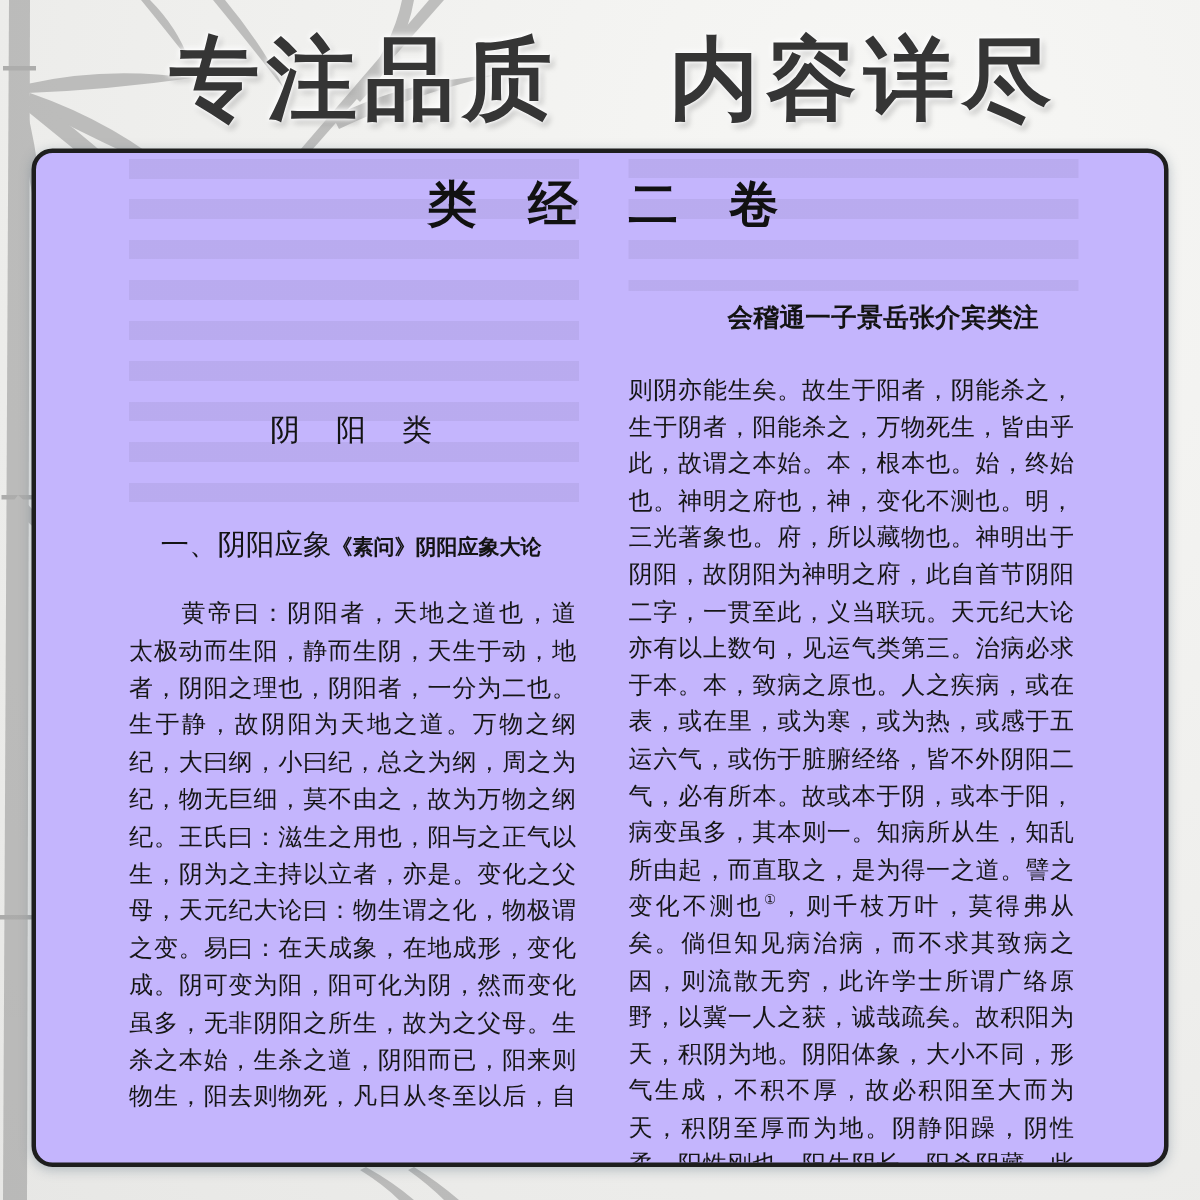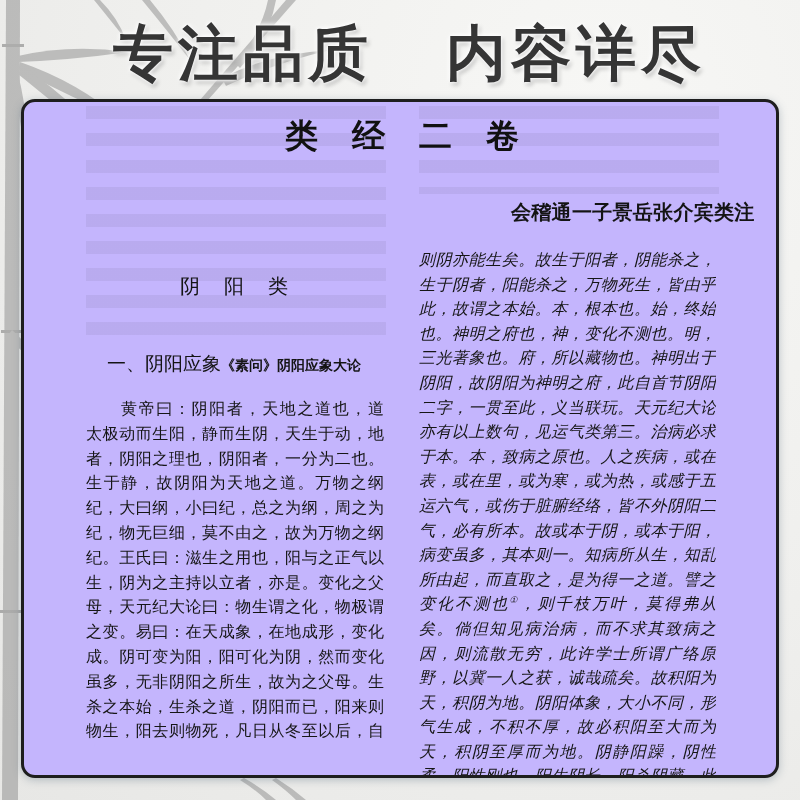--- a/index.html
+++ b/index.html
@@ -44,31 +44,31 @@
     font-weight: bold; letter-spacing: 34px; white-space: nowrap; color: #111;
   }
   .section-title {
     left: 156px; top: 174px; font-size: 20px; line-height: 20px;
     font-weight: normal; letter-spacing: 24px; white-space: nowrap;
   }
   .heading { left: 83px; top: 250px; line-height: 22px; white-space: nowrap; }
   .heading .h-main { font-size: 19px; }
   .heading .h-source { font-size: 14px; font-weight: bold; }
   .subtitle {
-    left: 487px; top: 101px; font-size: 20px; line-height: 18px;
+    left: 461px; top: 101px; font-size: 17px; line-height: 18px;
     letter-spacing: 0.3px; white-space: nowrap; font-weight: bold;
   }
   .col-left { left: 62px; top: 295px; width: 298px; }
   .col-right { left: 395px; top: 146px; width: 297px; }
   .line {
     height: 24.8px; line-height: 24.8px; font-size: 16px;
     text-align: justify; text-align-last: justify; overflow: hidden;
     color: #161616;
   }
-  .col-right .line { height: 24.6px; line-height: 24.6px; font-style: italic; }
+  .col-right .line { height: 24.6px; line-height: 24.6px; }
   .indent { padding-left: 35px; }
   .fn { font-size: 9px; vertical-align: super; line-height: 0; }
 </style>
 </head>
 <body>
 
 <div class="paper"></div>
 
 <svg class="bamboo" width="800" height="800" viewBox="0 0 800 800">
   <g fill="#8c8c8c" opacity="0.5">

